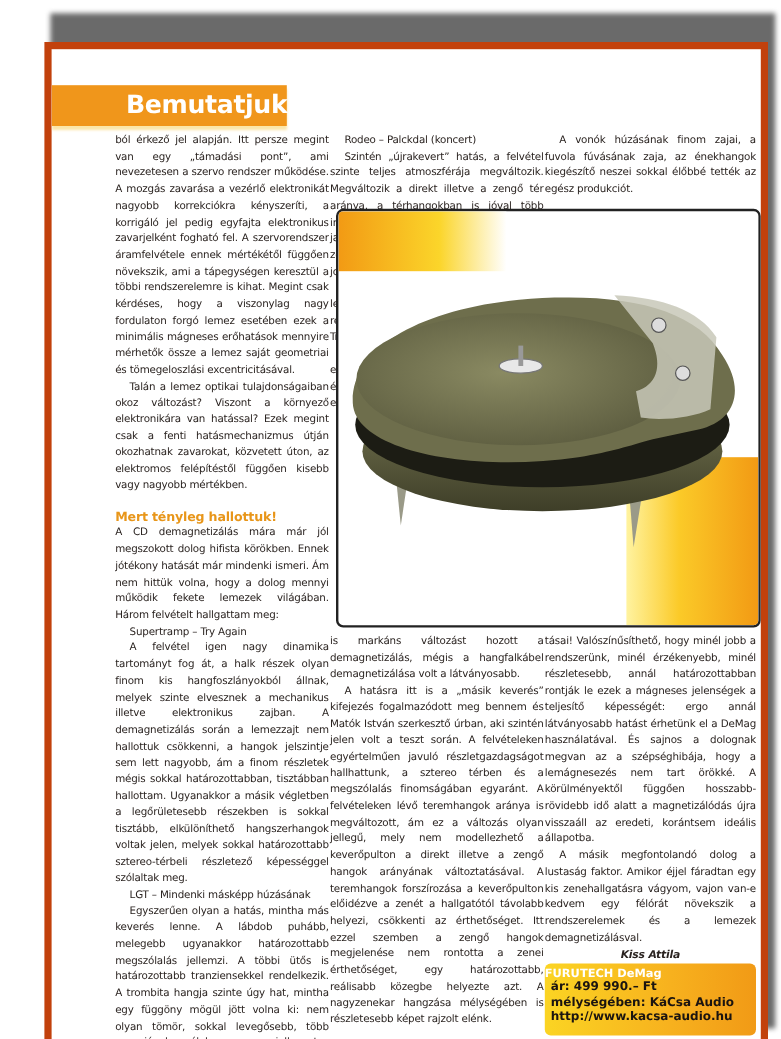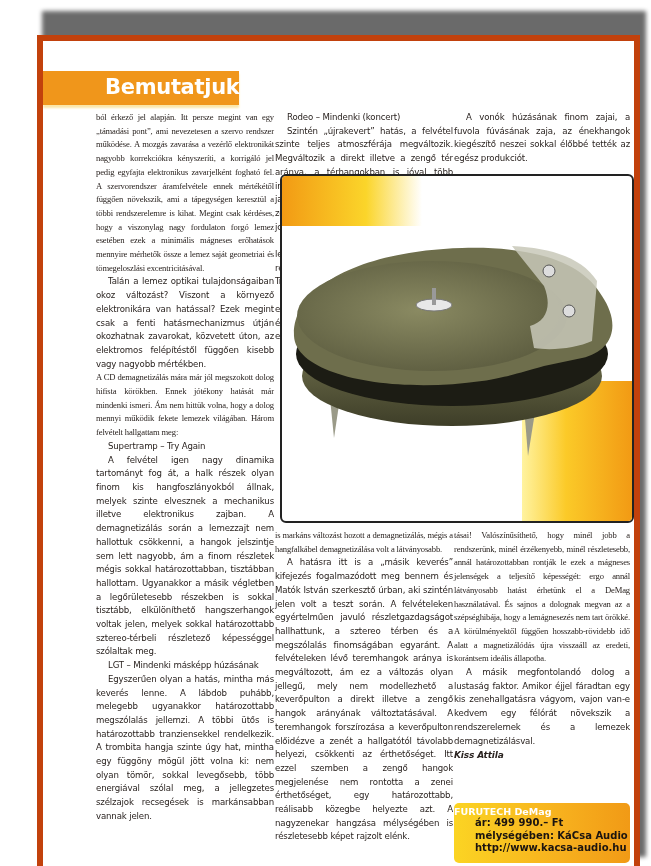--- a/index.html
+++ b/index.html
@@ -3,55 +3,56 @@
 <meta charset="utf-8">
 <style>
   html,body{margin:0;padding:0;}
   body{width:651px;height:866px;background:#ffffff;position:relative;overflow:hidden;font-family:"DejaVu Sans",sans-serif;}
   .shadow{position:absolute;left:42px;top:11px;width:604px;height:846px;background:#6a6a6a;filter:blur(2px);}
   .page{position:absolute;left:37px;top:6px;width:603px;height:845px;background:#fff;border:6px solid #c2410c;box-sizing:border-box;overflow:hidden;margin-top:29px;}
   .banner{position:absolute;left:0;top:30px;width:196px;height:34px;background:#f0961b;box-shadow:0 3px 2px #fbe6a8;}
   .banner span{position:absolute;left:62px;top:4px;font-family:"DejaVu Sans",sans-serif;font-weight:bold;font-size:21px;color:#fff;letter-spacing:-0.3px;}
   .col{position:absolute;font-size:8.6px;line-height:13.7px;color:#2a2320;text-align:justify;letter-spacing:-0.15px;}
   .col p{margin:0;text-indent:12px;}
-  .col p.ni{text-indent:0;font-family:Liberation Serif, serif;}
+  .col p.ni{text-indent:0;}
   .col h3{margin:12px 0 0 0;font-size:10.5px;line-height:14px;color:#e8961a;font-weight:bold;}
   .c1{left:53px;top:70px;width:178px;}
   .c2{left:232px;top:70px;width:178px;}
   .c3{left:411px;top:70px;width:176px;}
   .c2b{left:232px;top:488px;width:178px;}
   .c3b{left:411px;top:488px;width:176px;}
   .photo{position:absolute;left:237px;top:133px;width:350px;height:345px;border:2px solid #222;border-radius:6px;background:#fff;overflow:hidden;}
-  .sig{text-align:left;font-style:italic;font-weight:bold;font-size:9px;margin-top:1px;}
+  .sig{text-align:center;font-style:italic;font-weight:bold;font-size:9px;margin-top:1px;}
   .pricebox{position:absolute;left:411px;top:762px;width:176px;height:60px;border-radius:5px;background:linear-gradient(90deg,#fbd423 0%,#f7b11e 60%,#f19a16 100%);}
   .pricebox .t{text-align:left;color:#fff;font-weight:bold;font-size:9.5px;margin-top:3px;}
-  .pricebox .l{font-weight:bold;font-size:10px;color:#1b1410;padding-left:21px;line-height:12.5px;}
+  .pricebox .l{font-weight:bold;font-size:10px;color:#1b1410;padding-left:5px;line-height:12.5px;}
 </style>
 </head>
 <body>
 
 <div class="shadow"></div>
 <div class="page">
 
   <div class="banner">
     <span>Bemutatjuk</span>
   </div>
 
   <div class="col c1">
     <p class="ni">ból érkező jel alapján. Itt persze megint van egy „támadási pont”, ami nevezetesen a szervo rendszer működése. A mozgás zavarása a vezérlő elektronikát nagyobb korrekciókra kényszeríti, a korrigáló jel pedig egyfajta elektronikus zavarjelként fogható fel. A szervorendszer áramfelvétele ennek mértékétől függően növekszik, ami a tápegységen keresztül a többi rendszerelemre is kihat. Megint csak kérdéses, hogy a viszonylag nagy fordulaton forgó lemez esetében ezek a minimális mágneses erőhatások mennyire mérhetők össze a lemez saját geometriai és tömegeloszlási excentricitásával.</p>
     <p>Talán a lemez optikai tulajdonságaiban okoz változást? Viszont a környező elektronikára van hatással? Ezek megint csak a fenti hatásmechanizmus útján okozhatnak zavarokat, közvetett úton, az elektromos felépítéstől függően kisebb vagy nagyobb mértékben.</p>
+    <h3>Mert tényleg hallottuk!</h3>
     <p class="ni">A CD demagnetizálás mára már jól megszokott dolog hifista körökben. Ennek jótékony hatását már mindenki ismeri. Ám nem hittük volna, hogy a dolog mennyi működik fekete lemezek világában. Három felvételt hallgattam meg:</p>
     <p>Supertramp – Try Again</p>
     <p>A felvétel igen nagy dinamika tartományt fog át, a halk részek olyan finom kis hangfoszlányokból állnak, melyek szinte elvesznek a mechanikus illetve elektronikus zajban. A demagnetizálás során a lemezzajt nem hallottuk csökkenni, a hangok jelszintje sem lett nagyobb, ám a finom részletek mégis sokkal határozottabban, tisztábban hallottam. Ugyanakkor a másik végletben a legőrületesebb részekben is sokkal tisztább, elkülöníthető hangszerhangok voltak jelen, melyek sokkal határozottabb sztereo-térbeli részletező képességgel szólaltak meg.</p>
     <p>LGT – Mindenki másképp húzásának</p>
     <p>Egyszerűen olyan a hatás, mintha más keverés lenne. A lábdob puhább, melegebb ugyanakkor határozottabb megszólalás jellemzi. A többi ütős is határozottabb tranziensekkel rendelkezik. A trombita hangja szinte úgy hat, mintha egy függöny mögül jött volna ki: nem olyan tömör, sokkal levegősebb, több energiával szólal meg, a jellegzetes szélzajok recsegések is markánsabban vannak jelen.</p>
   </div>
 
   <div class="col c2">
-    <p>Rodeo – Mindenki (koncert)</p>
+    <p>Rodeo – Palckdal (koncert)</p>
     <p>Szintén „újrakevert” hatás, a felvétel szinte teljes atmoszférája megváltozik. Megváltozik a direkt illetve a zengő tér aránya, a térhangokban is jóval több információ hallható meg. Határozottan javul a jelenlétérzet, közelebb kerül a zenekar, illetve a közönség jelenléte is jobban érezhető.</p>
     <p>A kábelek demagnetizálása során CD lemezeket hallgattam a „szokásos” repertoárból: Karikás – Átokdal, Verdi – Trubadúr, Mozart – Varázsfuvola.</p>
     <p>Érdekes módon a bár a CD és az erősítő közötti összekötő kábelt hinnénk érzékenyebb láncszemnek, és persze ezen</p>
   </div>
 
   <div class="col c3">
     <p>A vonók húzásának finom zajai, a fuvola fúvásának zaja, az énekhangok kiegészítő neszei sokkal élőbbé tették az egész produkciót.</p>
     <h3>Megéri?</h3>
     <p class="ni">Szó ami szó a Furutech DeMag nem tartozik az olcsó „játékszerek” közé. Ha most azt mondanám, hogy egy magára valamit is adó hifistának ezt meg kell vennie, akkor valószínűleg olvasóink többsége jól kirohögne. Könnyű nekünk újságíróknak mindenféle hókuszpókusz ketyerét ajánlgatni!</p>
     <p>Viszont az is elvitathatatlan, hogy kő keményen működő dologról van szó! Egyértelműen hallhatók a demagnetizálás ha-</p>

